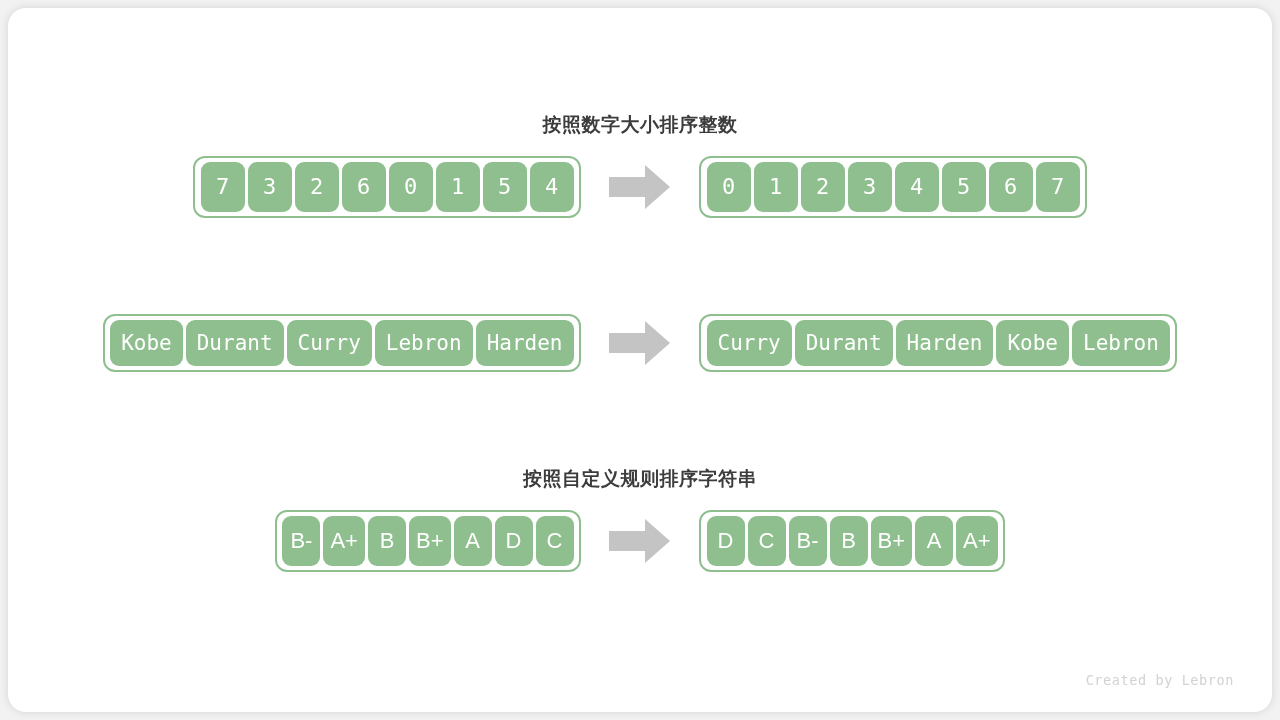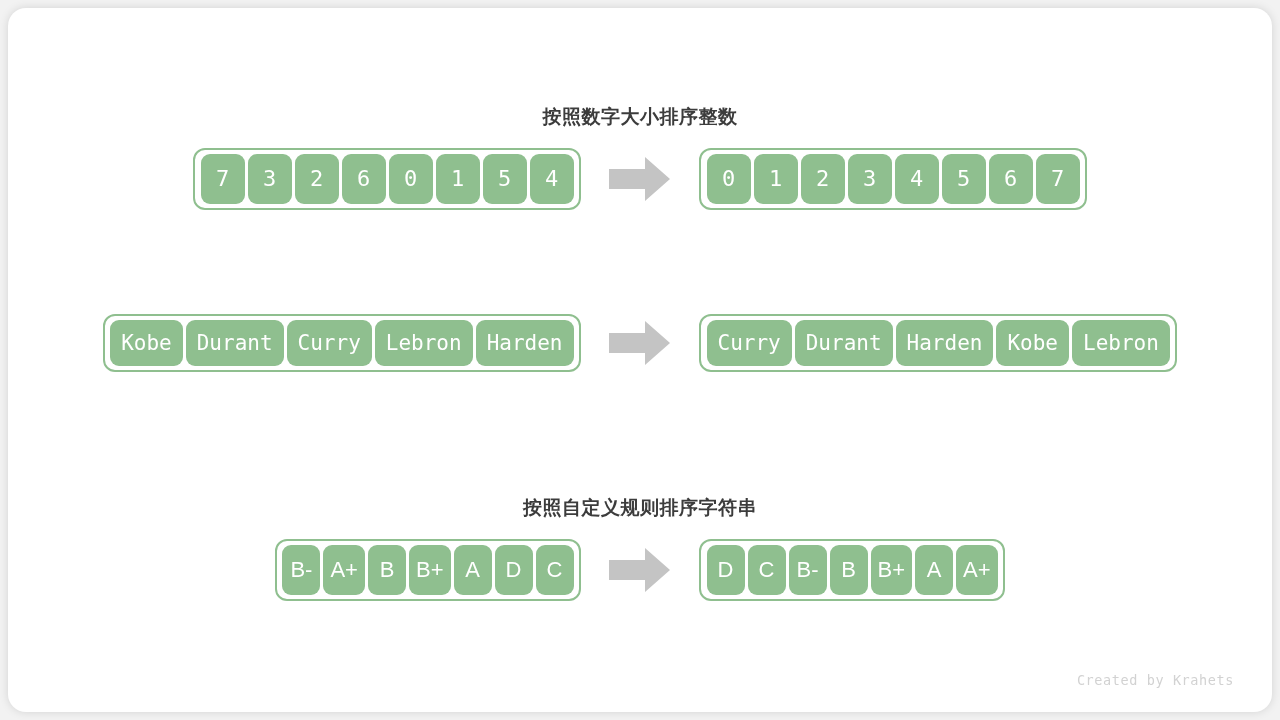--- a/index.html
+++ b/index.html
@@ -35,31 +35,31 @@
     overflow: hidden;
   }
 
   .section {
     position: absolute;
     left: 0;
     width: 100%;
   }
   .section-1 { top: 92px; }
   .section-2 { top: 288px; }
-  .section-3 { top: 483px; }
+  .section-3 { top: 446px; }
 
   .section-title {
     text-align: center;
     font-family: "Liberation Sans", sans-serif;
     font-weight: bold;
     font-size: 19px;
     color: #3c3c3c;
     letter-spacing: 0.5px;
     line-height: 26px;
-    margin: 4px;
+    margin: 12px;
   }
 
   .row {
     display: flex;
     align-items: center;
     justify-content: center;
     margin-top: 18px;
   }
 
   
@@ -213,15 +213,15 @@
             <div class="cell">C</div>
             <div class="cell">B-</div>
             <div class="cell">B</div>
             <div class="cell">B+</div>
             <div class="cell">A</div>
             <div class="cell">A+</div>
           </div>
       </div>
     </div>
 
-    <div class="footer">Created by Krahets</div>
+    <div class="footer">Created by Lebron</div>
   </div>
 </div>
 
 </body></html>

